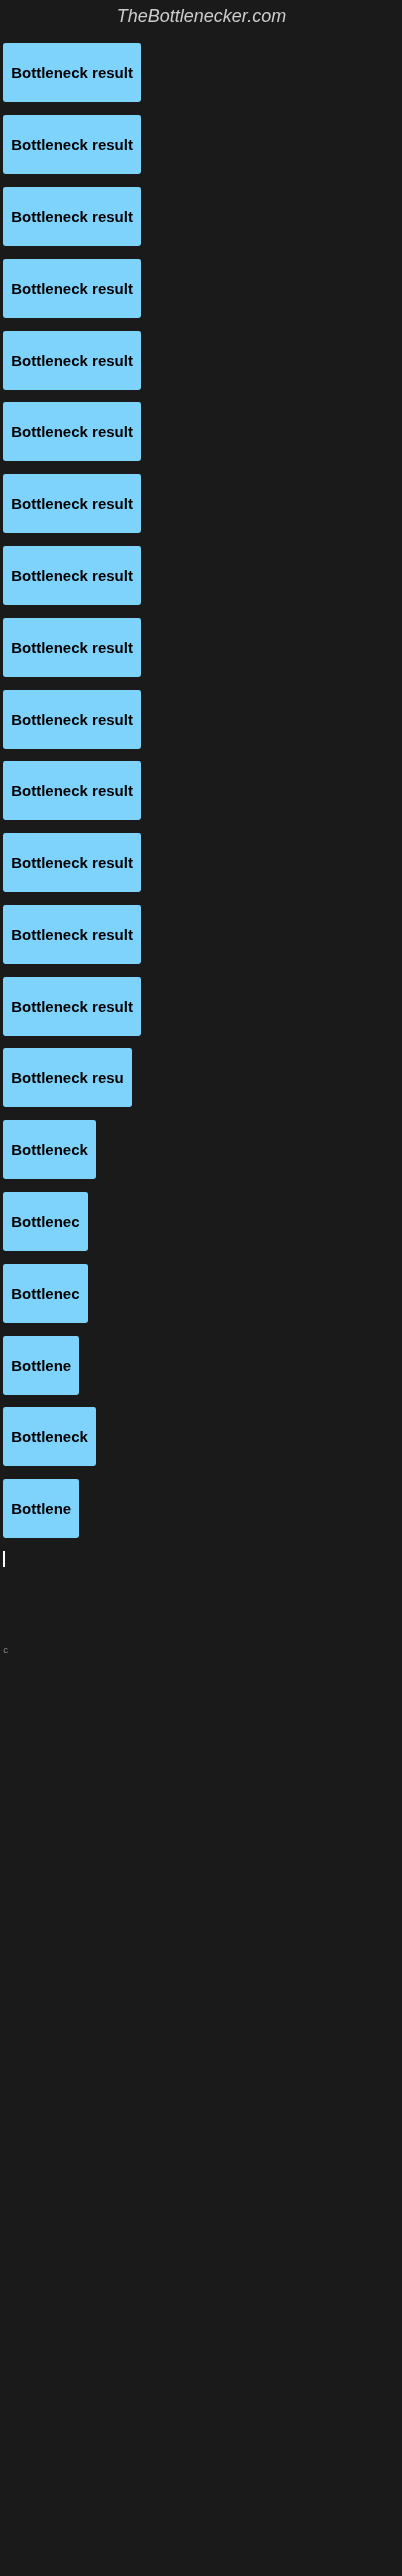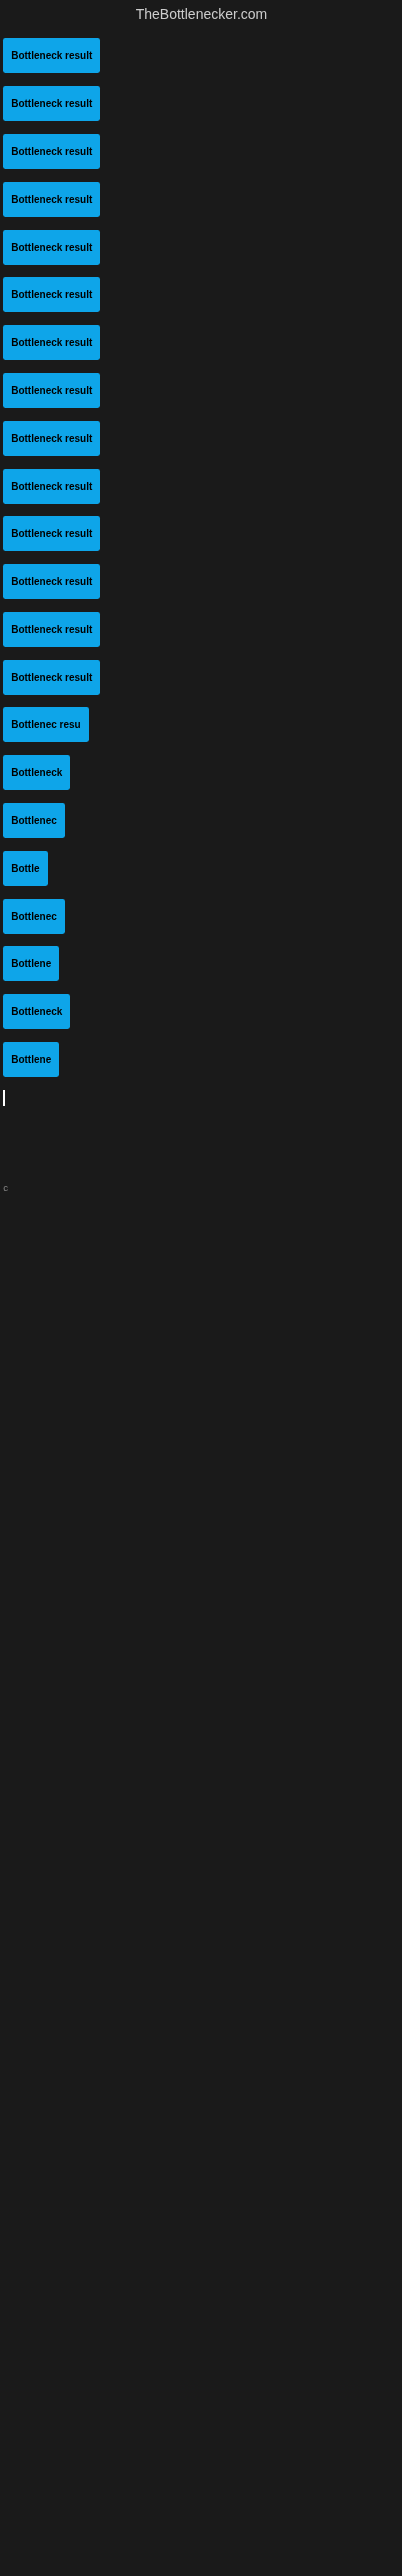--- a/index.html
+++ b/index.html
@@ -10,31 +10,32 @@
     body {
       width: 403px;
       min-height: 2576px;
       background-color: #1a1a1a;
       font-family: Arial, sans-serif;
       position: relative;
     }
     .site-title {
       text-align: center;
       color: #cccccc;
-      font-size: 14px;
+      font-size: 18px;
       padding: 6.4px 0 9.7px 0;
       background-color: #1a1a1a;
+      font-style: italic;
     }
     .bottleneck-label {
       display: inline-block;
-      background-color: #0ea5e9;
+      background-color: #7dd3fc;
       color: #000000;
-      font-size: 10px;
+      font-size: 15px;
       font-weight: bold;
-      padding: 12px 8px;
+      padding: 21px 8px;
       border-radius: 2.4px;
       white-space: nowrap;
       overflow: hidden;
     }
     .row {
       padding: 6.4px 3.2px;
       display: flex;
       align-items: center;
     }
     .cursor-line {
@@ -90,30 +91,27 @@
     <div class="row">
       <span class="bottleneck-label">Bottleneck result</span>
     </div>
     <div class="row">
       <span class="bottleneck-label">Bottleneck result</span>
     </div>
     <div class="row">
       <span class="bottleneck-label">Bottleneck result</span>
     </div>
     <div class="row">
-      <span class="bottleneck-label">Bottlenec resu</span>
+      <span class="bottleneck-label">Bottleneck resu</span>
     </div>
     <div class="row">
       <span class="bottleneck-label">Bottleneck</span>
     </div>
     <div class="row">
       <span class="bottleneck-label">Bottlenec</span>
-    </div>
-    <div class="row">
-      <span class="bottleneck-label">Bottle</span>
     </div>
     <div class="row">
       <span class="bottleneck-label">Bottlenec</span>
     </div>
     <div class="row">
       <span class="bottleneck-label">Bottlene</span>
     </div>
     <div class="row">
       <span class="bottleneck-label">Bottleneck</span>
     </div>

